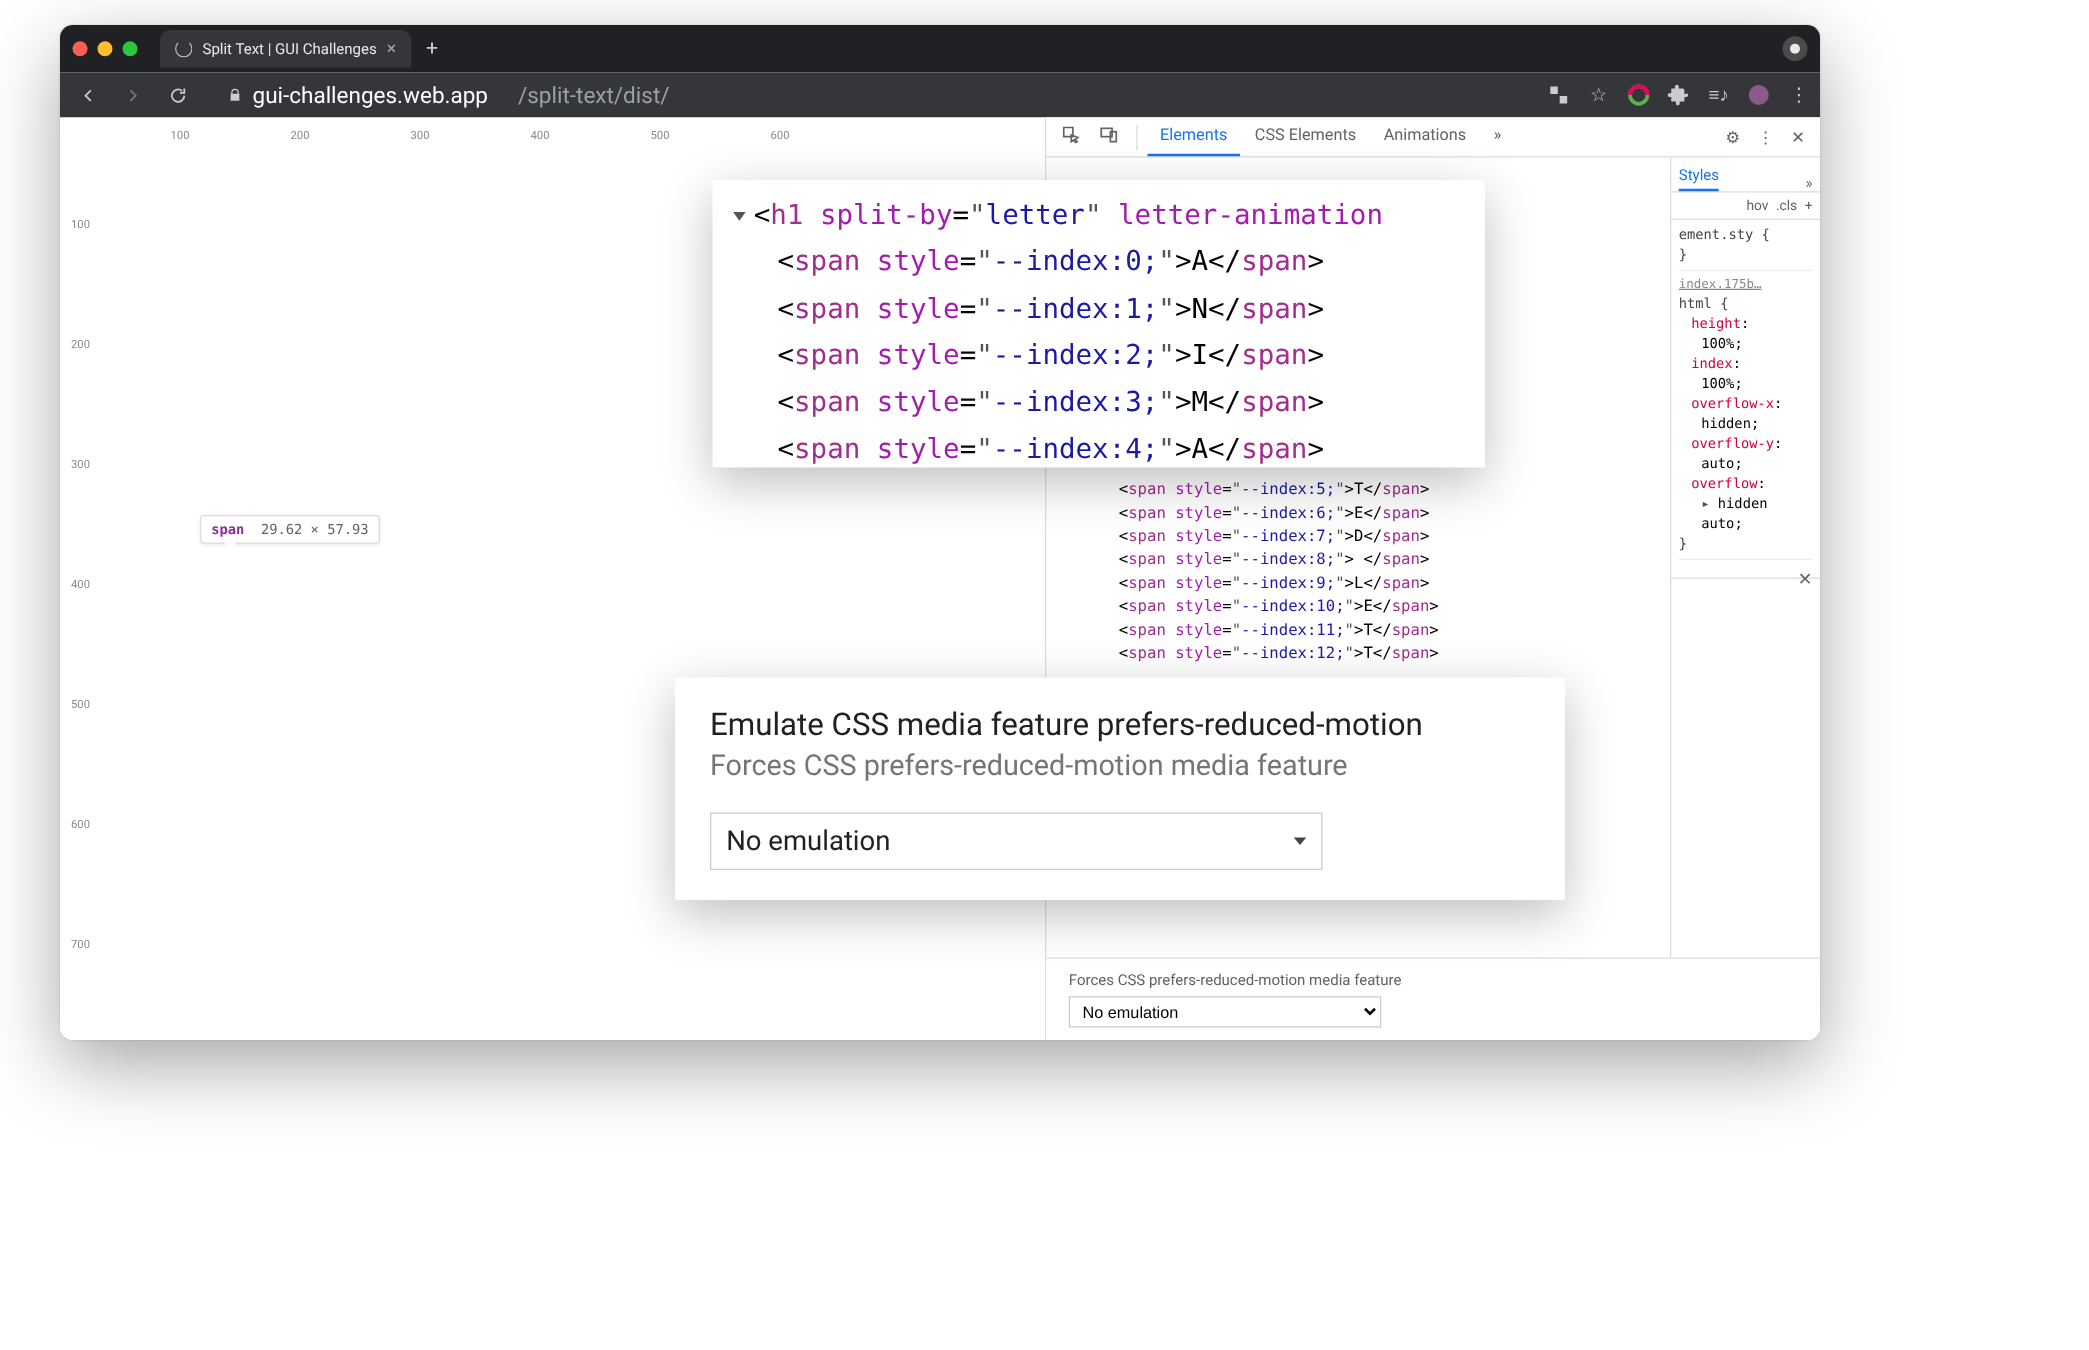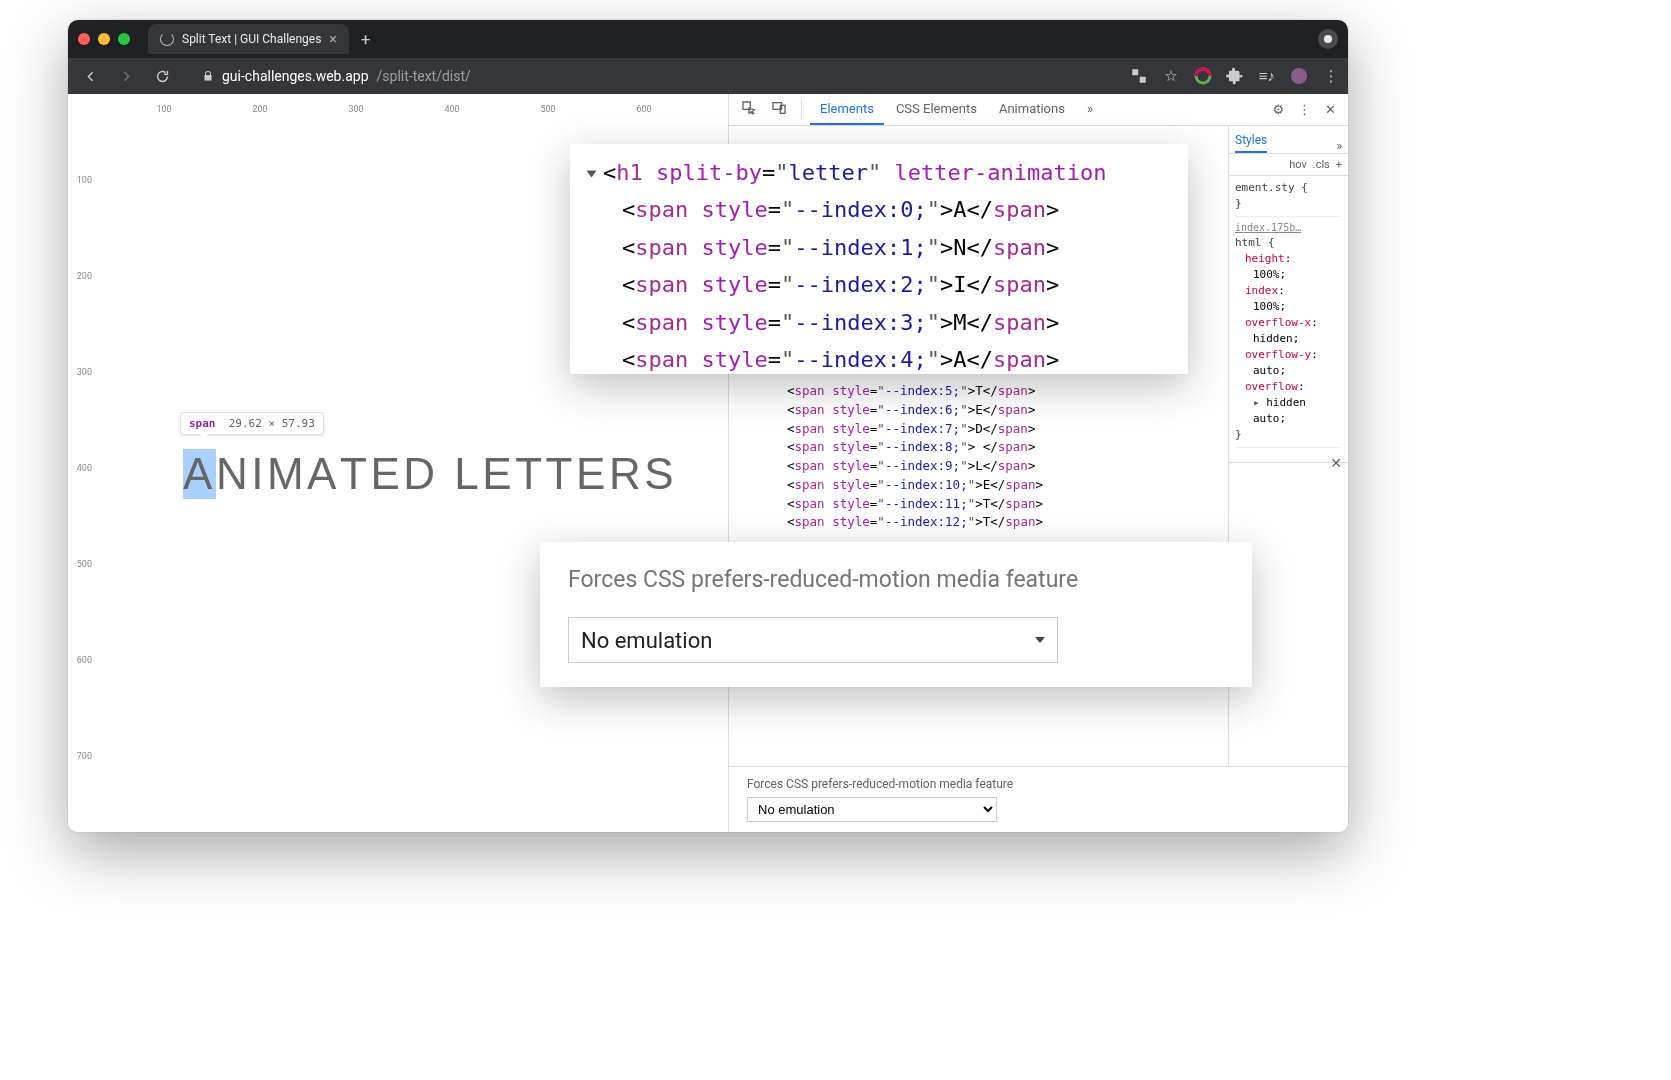--- a/index.html
+++ b/index.html
@@ -1,38 +1,38 @@
 <!DOCTYPE html>
 <html><head>
 <meta charset="utf-8">
 <style>
 * { margin:0; padding:0; box-sizing:border-box; }
 body { font-family:-apple-system,BlinkMacSystemFont,"Segoe UI",Roboto,sans-serif; background:#fff; width:1671px; height:1080px; overflow:hidden; position:relative; }
 
 
-.window { position:absolute; left:68px; top:20px; width:1280px; height:812px; background:#fff; border-radius:10px; box-shadow:0 20px 60px rgba(0,0,0,.35),0 0 0 1px rgba(0,0,0,.05); overflow:hidden; }
+.window { position:absolute; left:48px; top:20px; width:1408px; height:812px; background:#fff; border-radius:10px; box-shadow:0 20px 60px rgba(0,0,0,.35),0 0 0 1px rgba(0,0,0,.05); overflow:hidden; }
 
 
 .titlebar { height:38px; background:#202124; display:flex; align-items:center; padding:0 10px; }
 .traffic { display:flex; gap:8px; margin-right:18px; }
 .dot { width:12px; height:12px; border-radius:50%; }
 .dot.red{background:#ff5f57}.dot.yel{background:#febc2e}.dot.grn{background:#28c840}
 .tab { display:flex; align-items:center; background:#35363a; color:#e8eaed; height:30px; padding:0 12px; border-radius:8px 8px 0 0; font-size:12px; gap:8px; min-width:200px; }
 .tab .favicon{width:14px;height:14px;border:1.5px solid #bbb;border-radius:50%;border-top-color:transparent}
 .tab .close{margin-left:auto;font-size:14px;color:#aaa}
 .newtab{color:#ccc;font-size:17px;margin-left:12px}
 .titlebar .spacer{flex:1}
 .account-dot{width:20px;height:20px;background:#4b4b4b;border-radius:50%;display:flex;align-items:center;justify-content:center}
 .account-dot::after{content:"";width:8px;height:8px;background:#e8eaed;border-radius:50%}
 
 
 .toolbar { height:36px; background:#35363a; display:flex; align-items:center; padding:0 8px; gap:8px; color:#ccc; font-size:15px; }
 .navbtn{width:28px;height:28px;display:flex;align-items:center;justify-content:center;border-radius:50%}
 .navbtn svg{width:17px;height:17px;fill:#bbb}
-.omnibox{flex:1;display:flex;align-items:center;gap:8px;font-size:14px;color:#fff}
+.omnibox{flex:1;display:flex;align-items:center;gap:24px;font-size:18px;color:#fff}
 .lock{width:12px;height:12px}
 .omnibox .path{color:#9aa0a6}
 .tool-icons{display:flex;gap:14px;align-items:center}
 .tool-icons span{width:18px;height:18px;display:flex;align-items:center;justify-content:center}
 
 
 .page{position:absolute;left:0;top:74px;right:0;bottom:0;background:#fff}
 .ruler-h{position:absolute;left:0;top:0;right:0;height:20px;font-size:9px;color:#888}
 .ruler-h .lbl{position:absolute;top:10px;transform:translateX(-50%)}
 .ruler-v{position:absolute;left:0;top:20px;bottom:0;width:28px;font-size:9px;color:#888}
@@ -177,21 +177,20 @@
           <span class="lbl" style="top:162px">200</span>
           <span class="lbl" style="top:258px">300</span>
           <span class="lbl" style="top:354px">400</span>
           <span class="lbl" style="top:450px">500</span>
           <span class="lbl" style="top:546px">600</span>
           <span class="lbl" style="top:642px">700</span>
         </div>
       <div class="inspect-tip">
         <b>span</b>&nbsp;&nbsp;<span>29.62 × 57.93</span>
       </div>
-      <div class="headline" id="headline"><span class="sel">A</span><span>N</span><span>I</span><span>M</span><span>A</span><span>T</span><span>E</span><span>D</span><span>&nbsp;</span><span>L</span><span>E</span><span>T</span><span>T</span><span>E</span><span>R</span><span>S</span></div>
     </div>
 
     <div class="devtools">
       <div class="dt-tabs">
         <span class="icon"><svg width="16" height="16" viewBox="0 0 24 24">
               <path fill="none" stroke="#5f6368" stroke-width="2" d="M3 3h11v11H3zM12 12l8 3-3 2 2 3-2 1-2-3-3 2z"></path>
             </svg></span>
         <span class="icon"><svg width="16" height="16" viewBox="0 0 24 24">
               <rect x="3" y="4" width="13" height="10" fill="none" stroke="#5f6368" stroke-width="2"></rect>
               <rect x="14" y="8" width="7" height="12" fill="none" stroke="#5f6368" stroke-width="2"></rect>
@@ -265,17 +264,18 @@
 <div class="overlay ov-elements" id="ov-elements">
     <div class="line"><span class="arrow2"></span>&lt;<span class="t-tag">h1</span> <span class="t-attr">split-by</span>=<span class="t-pun">"</span><span class="t-str">letter</span><span class="t-pun">"</span> <span class="t-attr">letter-animation</span></div>
     <div class="line hl" style="padding-left:34px">&lt;<span class="t-tag">span</span> <span class="t-attr">style</span>=<span class="t-pun">"</span><span class="t-str">--index:0;</span><span class="t-pun">"</span>&gt;<span class="t-txt">A</span>&lt;/<span class="t-tag">span</span>&gt;</div>
     <div class="line" style="padding-left:34px">&lt;<span class="t-tag">span</span> <span class="t-attr">style</span>=<span class="t-pun">"</span><span class="t-str">--index:1;</span><span class="t-pun">"</span>&gt;<span class="t-txt">N</span>&lt;/<span class="t-tag">span</span>&gt;</div>
     <div class="line" style="padding-left:34px">&lt;<span class="t-tag">span</span> <span class="t-attr">style</span>=<span class="t-pun">"</span><span class="t-str">--index:2;</span><span class="t-pun">"</span>&gt;<span class="t-txt">I</span>&lt;/<span class="t-tag">span</span>&gt;</div>
     <div class="line" style="padding-left:34px">&lt;<span class="t-tag">span</span> <span class="t-attr">style</span>=<span class="t-pun">"</span><span class="t-str">--index:3;</span><span class="t-pun">"</span>&gt;<span class="t-txt">M</span>&lt;/<span class="t-tag">span</span>&gt;</div>
     <div class="line" style="padding-left:34px">&lt;<span class="t-tag">span</span> <span class="t-attr">style</span>=<span class="t-pun">"</span><span class="t-str">--index:4;</span><span class="t-pun">"</span>&gt;<span class="t-txt">A</span>&lt;/<span class="t-tag">span</span>&gt;</div>
   </div>
 
 <div class="overlay ov-rendering">
+  <h3>Emulate CSS media feature prefers-reduced-motion</h3>
   <p>Forces CSS prefers-reduced-motion media feature</p>
   <div class="sel">
       <span>No emulation</span>
     </div>
 </div>
 
 </body></html>

